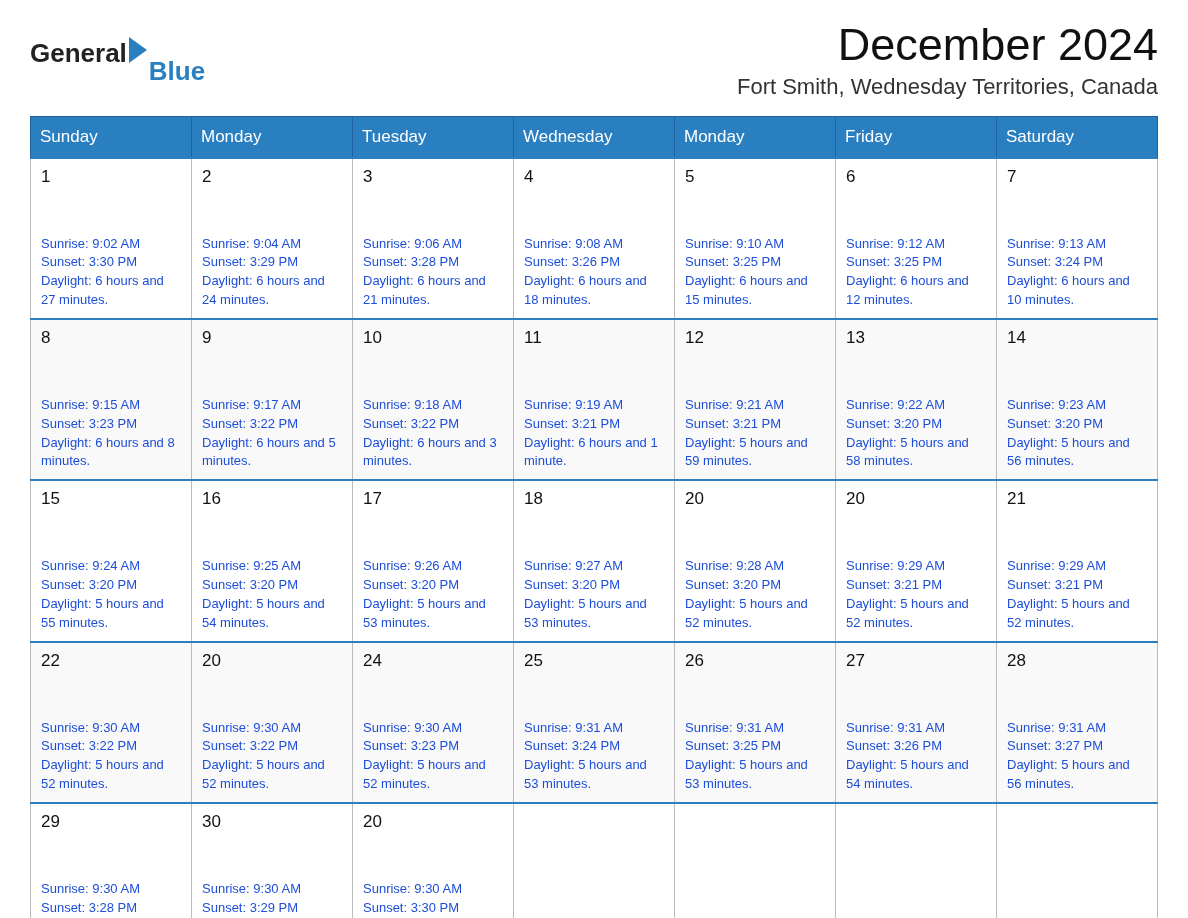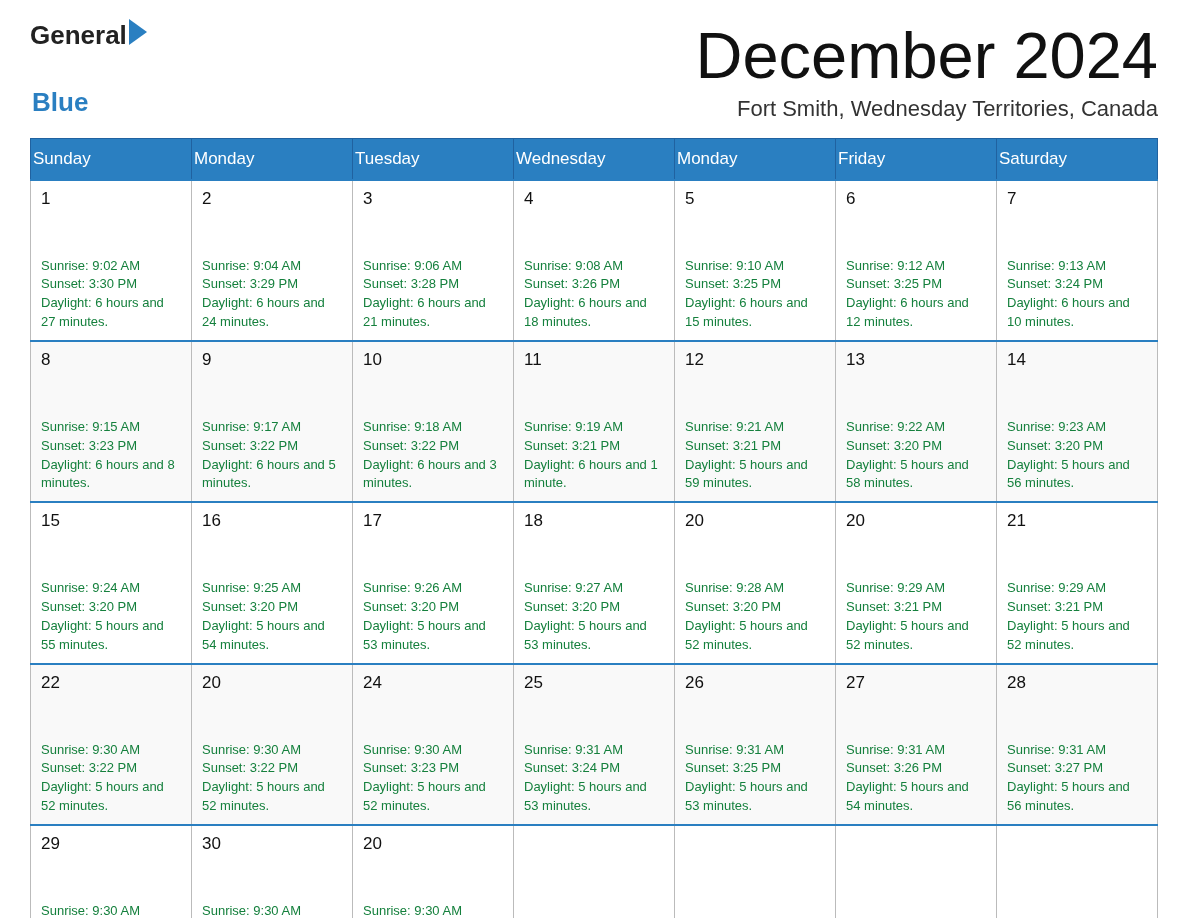--- a/index.html
+++ b/index.html
@@ -25,59 +25,60 @@
       width: 0;
       height: 0;
       border-left: 18px solid #2a7fc1;
       border-top: 13px solid transparent;
       border-bottom: 13px solid transparent;
       margin-left: 2px;
       margin-top: -8px;
     }
     .logo-wrapper {
       display: flex;
-      flex-direction: column;
+      flex-direction: row;
+      align-items: center;
     }
     .logo-top-row {
       display: flex;
       align-items: center;
     }
     .logo-blue-row {
       color: #2a7fc1;
       font-size: 26px;
       font-weight: bold;
       margin-left: 2px;
       margin-top: 36px;
     }
     .title-area {
       text-align: right;
     }
     .month-title {
-      font-size: 65px;
+      font-size: 45px;
       font-weight: normal;
       color: #111;
       line-height: 1.1;
     }
     .location-title {
       font-size: 22px;
       color: #333;
       margin-top: 4px;
     }
     
     .calendar {
       width: 100%;
       border-collapse: collapse;
       border: 1px solid #ccc;
     }
     .calendar th {
       background-color: #2a7fc1;
       color: #fff;
       font-size: 17px;
       font-weight: normal;
-      padding: 10px 2px;
+      padding: 10px 9px;
       text-align: left;
       border: 1px solid #2062a0;
     }
     .calendar td {
       vertical-align: top;
       border: 1px solid #bbb;
       padding: 8px 10px;
       width: calc(100% / 7);
       min-height: 110px;
       background: #fff;
@@ -87,21 +88,21 @@
     }
     .day-number {
       font-size: 17px;
       font-weight: normal;
       color: #111;
       display: block;
       margin-bottom: 4px;
     }
     .day-info {
       font-size: 13px;
-      color: #15803d;
+      color: #1d4ed8;
       line-height: 1.45;
       margin-top: 48px;
     }
     .empty-cell {
       background: #fff;
     }
     
     .week-row td {
       border-top: 2px solid #2a7fc1;
     }

